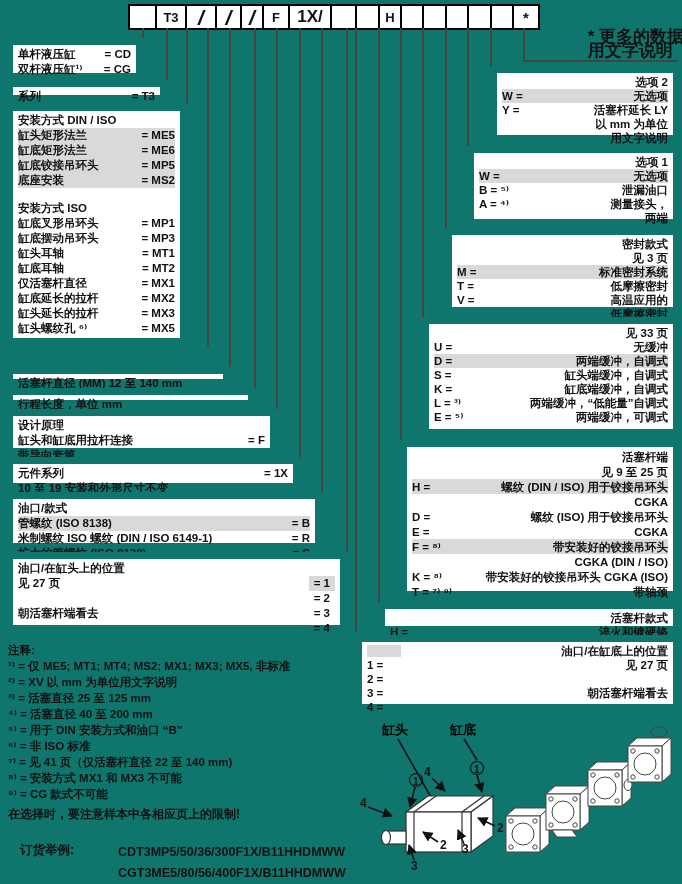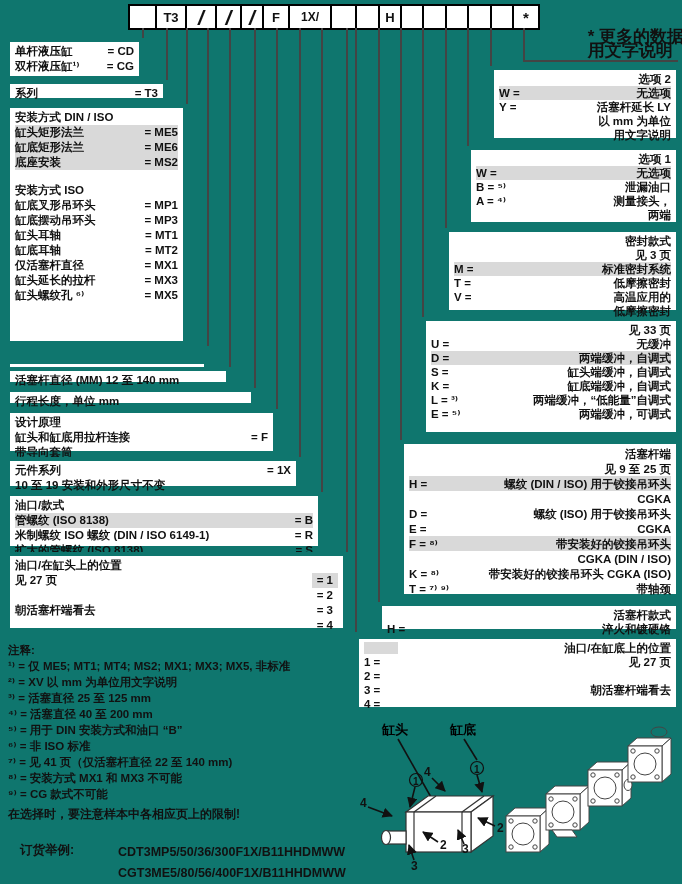--- a/index.html
+++ b/index.html
@@ -3,27 +3,27 @@
 <meta charset="utf-8">
 <style>
   html,body{margin:0;padding:0;background:#fff;}
   #page{position:relative;width:682px;height:884px;background:#0f766e;overflow:hidden;
         font-family:"Liberation Sans","DejaVu Sans",sans-serif;font-weight:700;color:#111;padding-left:8px;}
   
   .code-cell{position:absolute;top:4px;height:26px;border:2px solid #000;background:#fff;
              box-sizing:border-box;display:flex;align-items:center;justify-content:center;
              font-size:13px;}
   .code-cell.slash{font-size:21px;font-style:italic;line-height:18px;padding-top:2px;}
-  .code-cell.onex{font-size:12px;font-style:normal;}
+  .code-cell.onex{font-size:17px;font-style:normal;}
   .code-cell.star{font-size:15px;}
   
   .vline{position:absolute;width:1.5px;background:#444;}
   .hline{position:absolute;height:1.5px;background:#444;}
   
-  .sec{position:absolute;border:4px solid #0f766e;background:#fff;box-sizing:border-box;
+  .sec{position:absolute;border:7px solid #0f766e;background:#fff;box-sizing:border-box;
        padding:2px 5px;font-size:11.5px;white-space:nowrap;}
   .row{display:flex;justify-content:space-between;align-items:center;height:15px;line-height:15px;}
   .rrow{display:flex;justify-content:space-between;align-items:center;height:14px;line-height:14px;}
   .rrow .rcode{margin-right:6px;}
   .rrow .rtext{flex:1;text-align:right;}
   .t-right{justify-content:flex-end;text-align:right;}
   .shade{background:#d9d9d9;}
   .codeval{padding-left:6px;}
   .gap{height:13px;}
   .notesblk{position:absolute;left:8px;top:642px;width:352px;font-size:11.5px;line-height:16px;white-space:nowrap;}
@@ -101,20 +101,24 @@
     <div class="row">安装方式 DIN / ISO</div>
     <div class="row shade">
         <span>缸头矩形法兰</span>
         <span class="codeval">= ME5</span>
       </div>
     <div class="row shade">
         <span>缸底矩形法兰</span>
         <span class="codeval">= ME6</span>
       </div>
     <div class="row shade">
+        <span>缸底铰接吊环头</span>
+        <span class="codeval">= MP5</span>
+      </div>
+    <div class="row shade">
         <span>底座安装</span>
         <span class="codeval">= MS2</span>
       </div>
     <div class="gap"></div>
     <div class="row">安装方式 ISO</div>
     <div class="row">
         <span>缸底叉形吊环头</span>
         <span class="codeval">= MP1</span>
       </div>
     <div class="row">
@@ -125,20 +129,24 @@
         <span>缸头耳轴</span>
         <span class="codeval">= MT1</span>
       </div>
     <div class="row">
         <span>缸底耳轴</span>
         <span class="codeval">= MT2</span>
       </div>
     <div class="row">
         <span>仅活塞杆直径</span>
         <span class="codeval">= MX1</span>
+      </div>
+    <div class="row">
+        <span>缸底延长的拉杆</span>
+        <span class="codeval">= MX2</span>
       </div>
     <div class="row">
         <span>缸头延长的拉杆</span>
         <span class="codeval">= MX3</span>
       </div>
     <div class="row">
         <span>缸头螺纹孔 ⁶⁾</span>
         <span class="codeval">= MX5</span>
       </div>
   </div>

